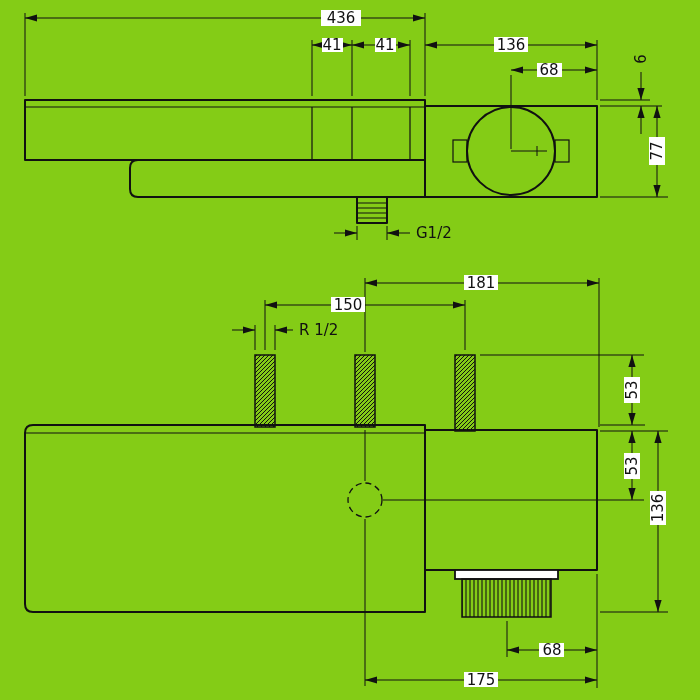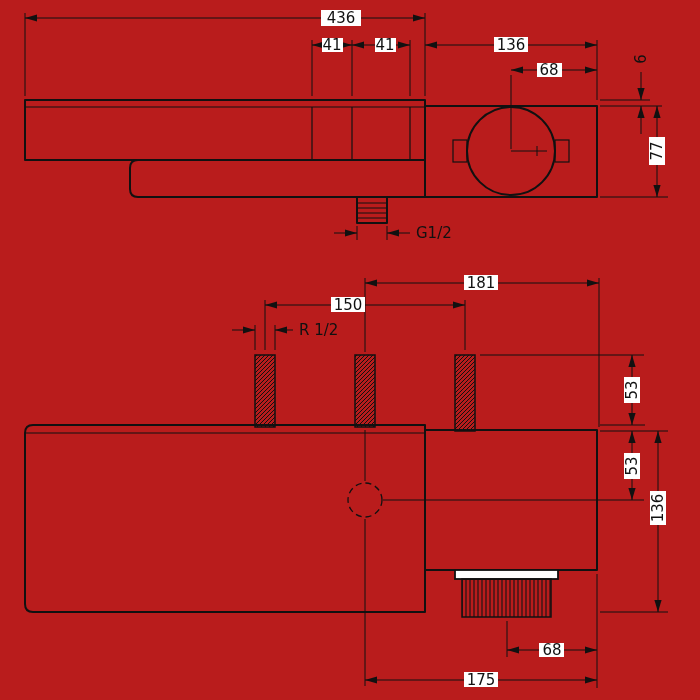--- a/index.html
+++ b/index.html
@@ -1,16 +1,16 @@
 <!DOCTYPE html>
 <html><head>
 <meta charset="utf-8">
 <style>
   html,body{margin:0;padding:0;background:#ffffff;}
-  .page{width:700px;height:700px;background:#b91c1c;position:relative;font-family:"DejaVu Sans",sans-serif;}
+  .page{width:700px;height:700px;background:#84cc16;position:relative;font-family:"DejaVu Sans",sans-serif;}
   svg{display:block;}
   .obj{stroke:#111;stroke-width:2;fill:none;stroke-linejoin:round;}
   .obj-thin{stroke:#111;stroke-width:1.2;fill:none;}
   .dim{stroke:#111;stroke-width:1;fill:none;}
   .dimline{stroke:#111;stroke-width:1;fill:none;marker-start:url(#arr);marker-end:url(#arr);}
   .arrline{stroke:#111;stroke-width:1;fill:none;marker-end:url(#arr);}
   .txtbox{fill:#ffffff;}
   text.dtxt{font-size:15px;font-family:"DejaVu Sans",sans-serif;fill:#111;text-anchor:middle;dominant-baseline:central;}
   text.dtxt-start{text-anchor:start;}
   .pipe{stroke:#111;stroke-width:1.5;fill:url(#threadpat);}

